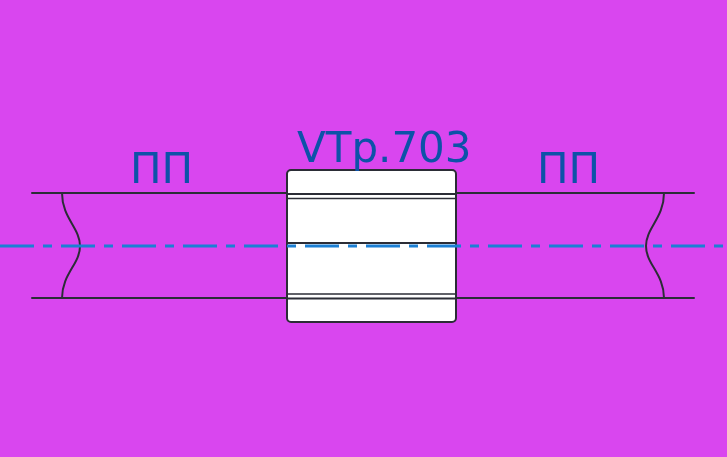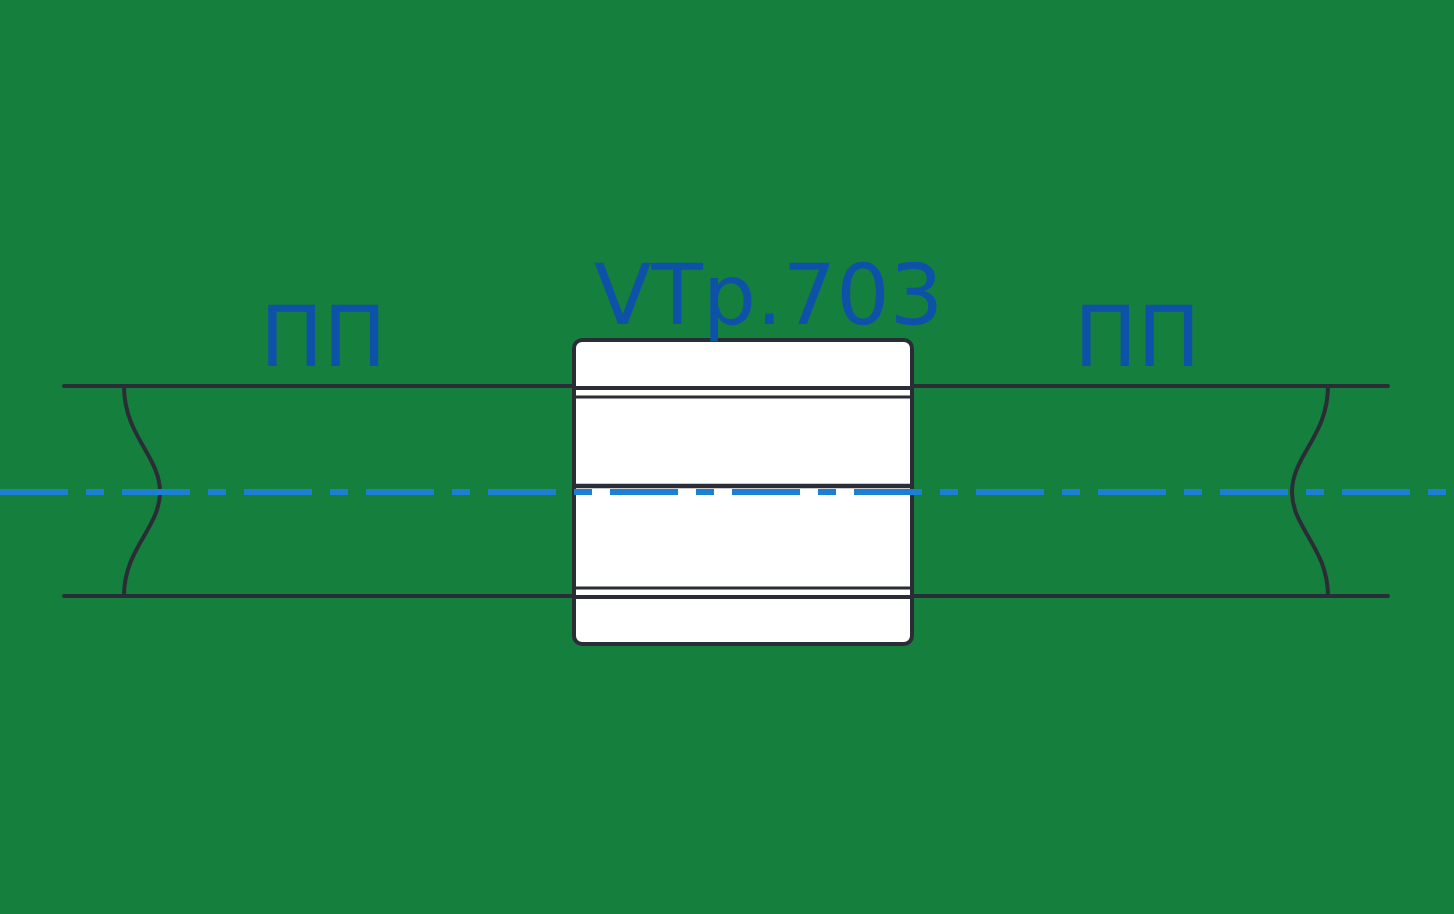--- a/index.html
+++ b/index.html
@@ -8,21 +8,21 @@
     padding: 0;
     background: #ffffff;
   }
   body {
     font-family: "DejaVu Sans", sans-serif;
   }
   #drawing-root {
     position: relative;
     width: 727px;
     height: 457px;
-    background: #15803d;
+    background: #d946ef;
     overflow: hidden;
   }
   #drawing-svg {
     position: absolute;
     left: 0;
     top: 0;
     width: 727px;
     height: 457px;
     display: block;
   }

